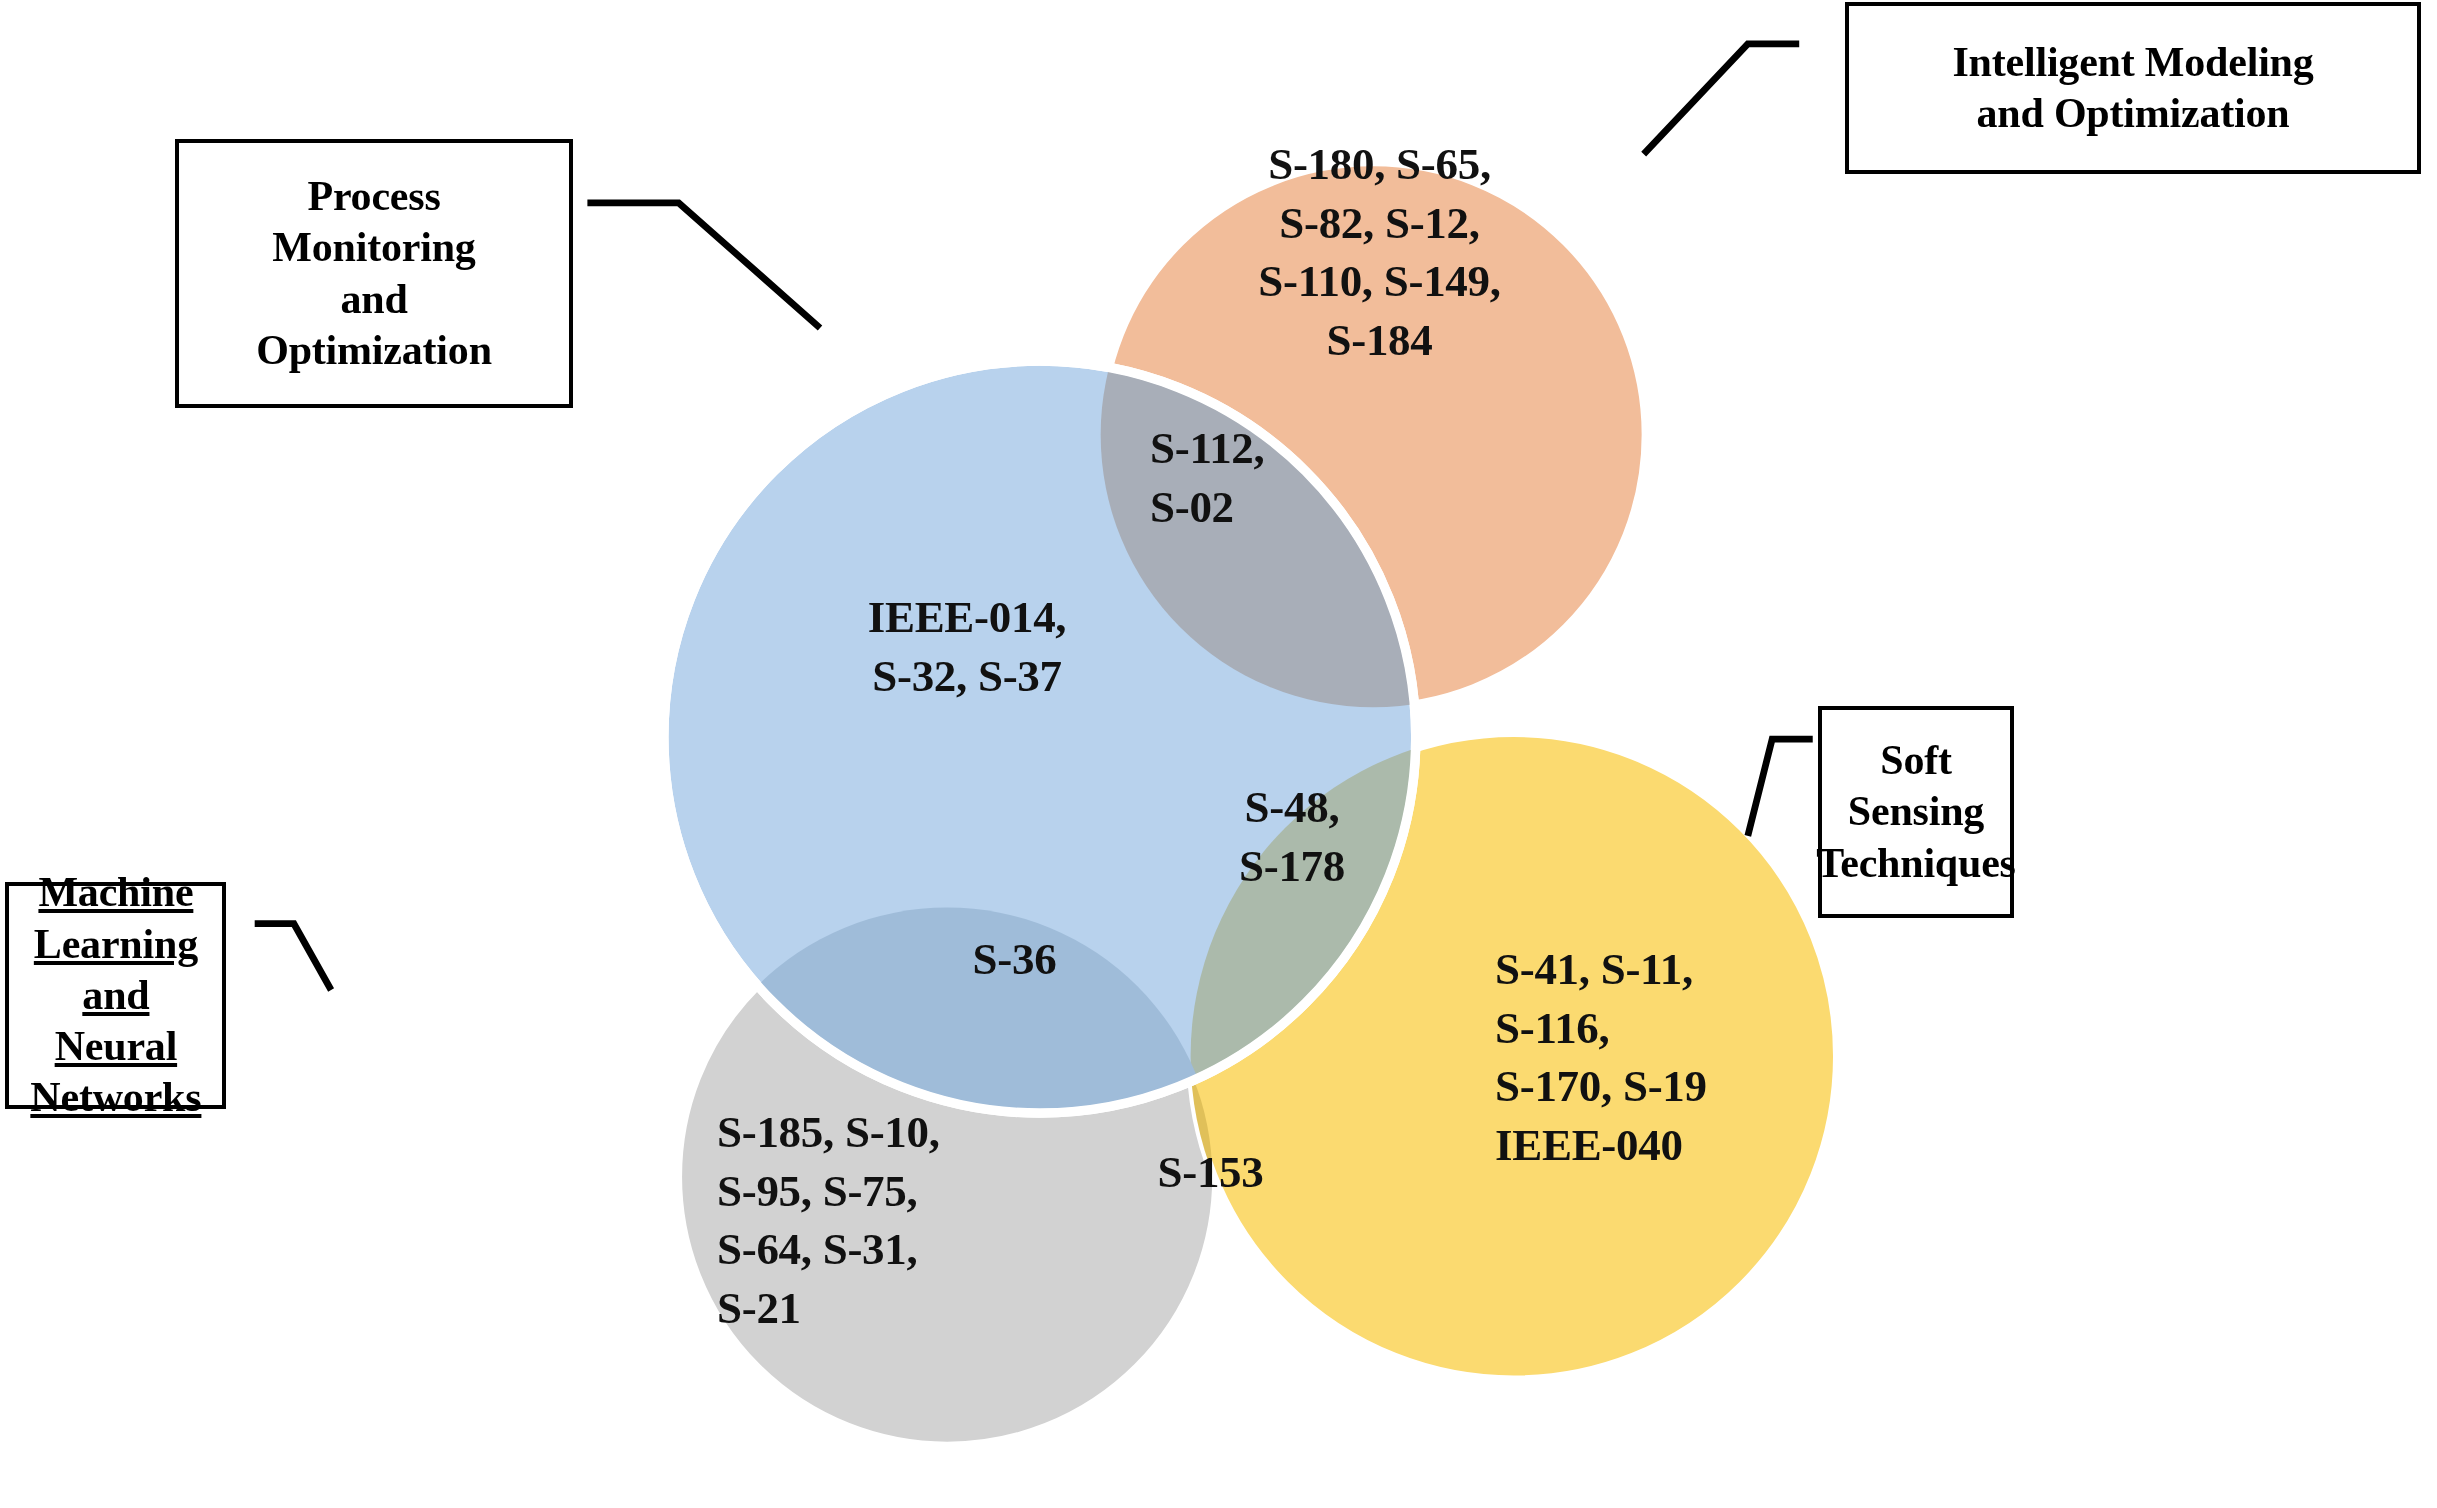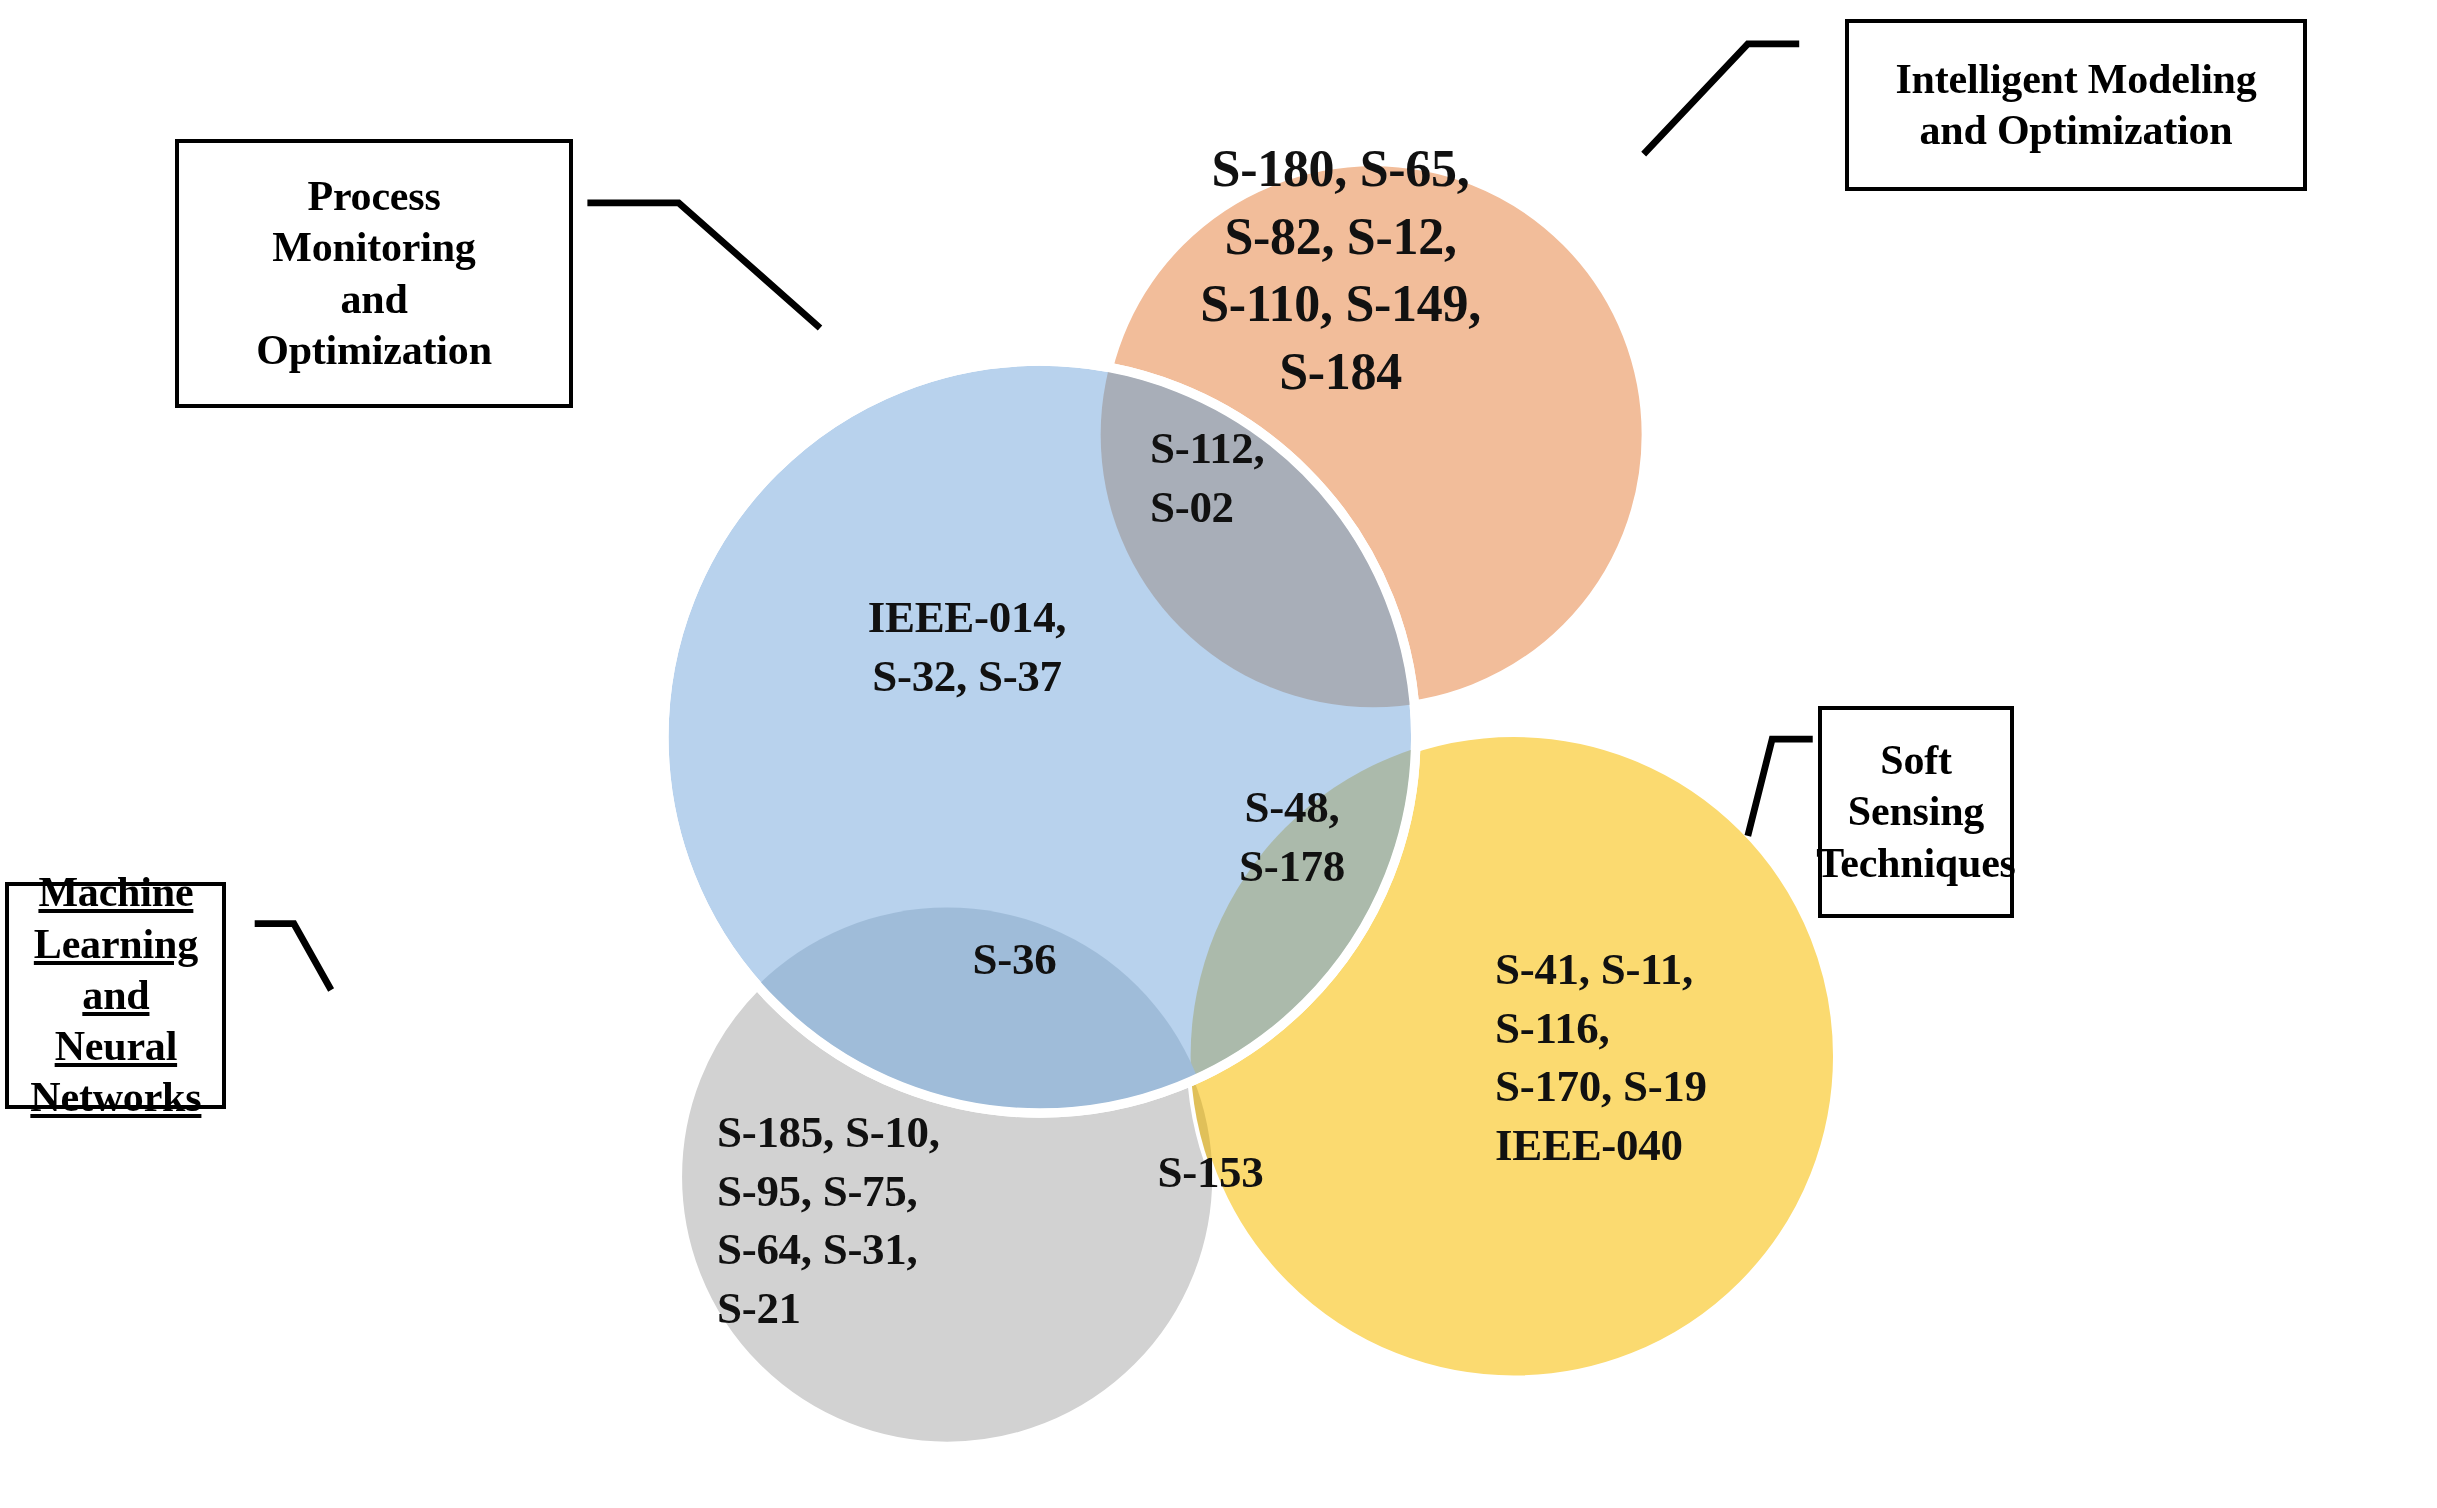--- a/index.html
+++ b/index.html
@@ -23,35 +23,35 @@
     align-items:center;
     justify-content:center;
     text-align:center;
     font-weight:bold;
     color:#000;
     line-height:1.22;
     padding:4px 9.5px;
     letter-spacing:-0.2px;
   }
   #box-process{left:175px;top:139px;width:398px;height:269px;font-size:42px;}
-  #box-intelligent{left:1845px;top:19px;width:462px;height:172px;font-size:42px;}
+  #box-intelligent{left:1845px;top:2px;width:576px;height:172px;font-size:42px;}
   #box-soft{left:1818px;top:706px;width:196px;height:212px;font-size:42px;}
   #box-ml{left:5.4px;top:882px;width:221px;height:227px;font-size:42px;text-decoration:underline;}
 
   
   .set-text{
     position:absolute;
     font-weight:bold;
     color:#111;
     text-align:center;
     line-height:1.30;
     white-space:pre-line;
     letter-spacing:-0.3px;
   }
-  #t-orange{left:1124px;top:135px;width:433px;font-size:52px;font-family:Liberation Serif, serif;}
+  #t-orange{left:1163px;top:135px;width:433px;font-size:45px;font-family:Liberation Serif, serif;}
   #t-blue{left:764px;top:548px;width:406px;font-size:45px;margin-top:40px;}
   #t-blue-orange{left:1150px;top:419px;width:284px;font-size:45px;text-align:left;}
   #t-center-bg{left:1150px;top:778px;width:284px;font-size:45px;text-align:center;}
   #t-blue-gray{left:886px;top:930px;width:257px;font-size:45px;}
   #t-gray-yellow{left:1082px;top:1143px;width:257px;font-size:45px;}
   #t-gray{left:717px;top:1103px;width:379px;font-size:45px;text-align:left;}
   #t-yellow{left:1495px;top:940px;width:419px;font-size:45px;text-align:left;}
 </style>
 </head>
 <body>

